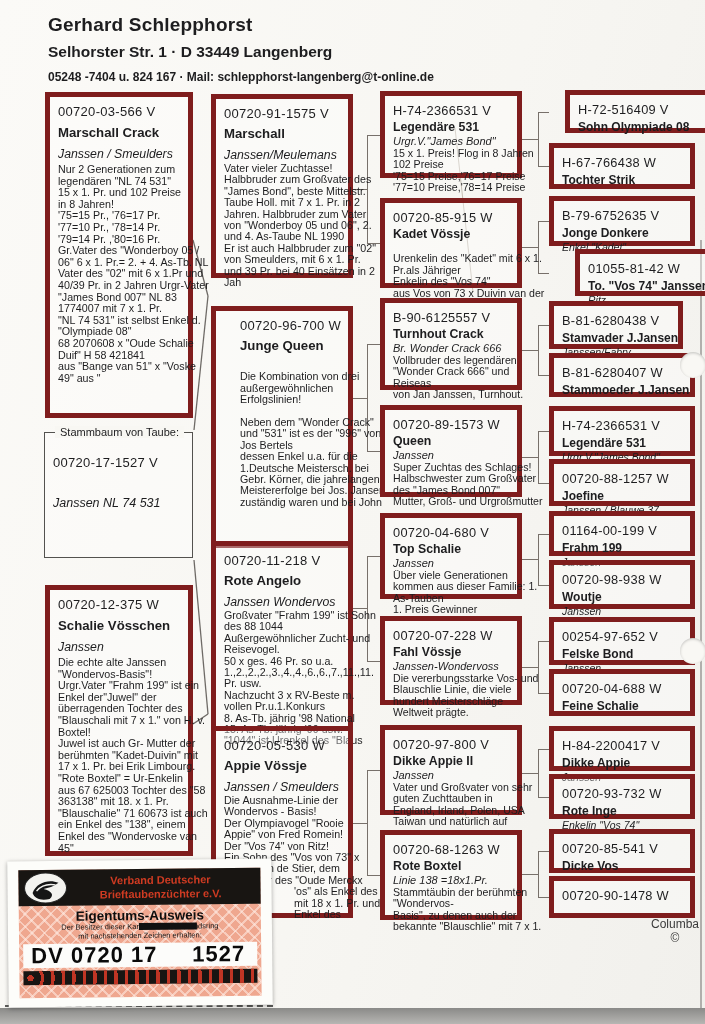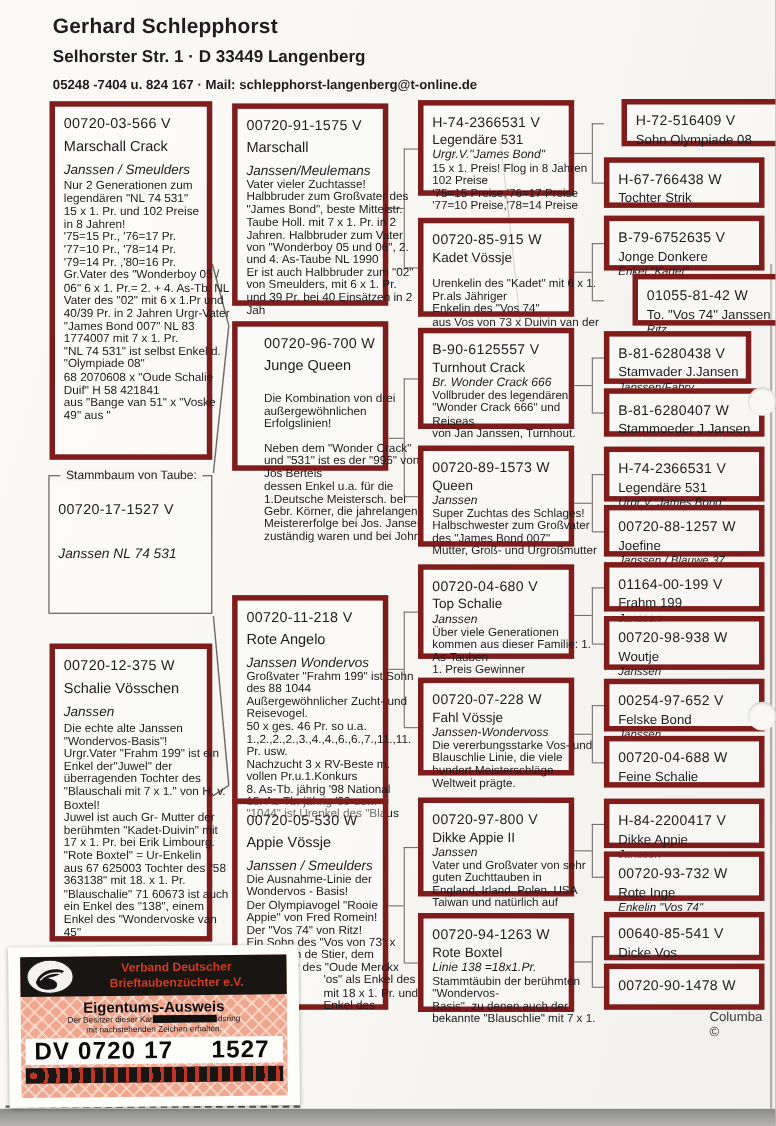--- a/index.html
+++ b/index.html
@@ -29,21 +29,21 @@
   .hdr{position:absolute;left:48px;top:14px;z-index:2;}
   .hdr .name{font-size:19px;font-weight:bold;letter-spacing:.2px;}
   .hdr .addr{font-size:15.5px;font-weight:bold;margin-top:7px;}
   .hdr .mail{font-size:12px;font-weight:bold;margin-top:9px;}
   
   .box{
     position:absolute;box-sizing:border-box;border:5px solid #7f1d1d;
     padding:7px 4px 2px 8px;background:rgba(255,255,255,.35);z-index:2;
   }
   .ring{font-size:13px;letter-spacing:.3px;margin-bottom:6px;white-space:nowrap;}
-  .bname{font-size:13.2px;font-weight:normal;margin-bottom:7px;white-space:nowrap;}
+  .bname{font-size:13.2px;font-weight:bold;margin-bottom:7px;white-space:nowrap;}
   .strain{font-size:12.3px;font-style:italic;margin-bottom:3px;white-space:nowrap;}
   .txt{font-size:10.7px;line-height:11.6px;white-space:nowrap;}
   .c1 .ring{margin-bottom:5px}
   .c1 .strain{margin-bottom:1px}
   .c1 .txt{line-height:11.4px}
   .c2 .ring{font-size:12.8px;margin-bottom:2px}
   .c2 .bname{font-size:12.3px;margin-bottom:1px}
   .c2 .strain{font-size:11px;margin-bottom:1px}
   .c2 .txt{font-size:10.6px;line-height:11.4px}
   .c3 .ring{font-size:12.8px;margin-bottom:3px}
@@ -57,21 +57,21 @@
     background:rgba(255,255,255,.35);
   }
   .subjectbox .legend{
     position:absolute;top:-7px;left:10px;background:#f8f7f3;
     padding:0 5px;font-size:11px;white-space:nowrap;
   }
   .subjectbox .subjstrain{margin-top:26px;font-size:12.5px;font-style:italic;}
   
   .conn{position:absolute;background:#77706a;z-index:1;}
   svg.diag{position:absolute;left:0;top:0;z-index:1;pointer-events:none;}
-  .credit{position:absolute;left:645px;top:917px;font-size:12px;color:#3a3a3a;z-index:2;}
+  .credit{position:absolute;left:645px;top:917px;font-size:12px;color:#3a3a3a;z-index:2;text-align:center;}
   
   .card{
     position:absolute;left:8px;top:860px;width:264px;height:146px;
     background:#fdfdfa;box-shadow:0 1px 4px rgba(0,0,0,.35);
     transform:rotate(-.6deg);z-index:6;padding:9px 11px;box-sizing:border-box;
   }
   .card-inner{width:100%;height:100%;background:#efa78f;display:flex;flex-direction:column;
     background-image:
       repeating-linear-gradient(45deg,rgba(255,236,228,.55) 0 2px,transparent 2px 9px),
       repeating-linear-gradient(-45deg,rgba(255,236,228,.55) 0 2px,transparent 2px 9px);
@@ -160,21 +160,21 @@
       <div class="txt">"James Bond", beste Mittelstr.</div>
       <div class="txt">Taube  Holl. mit 7 x 1. Pr. in 2</div>
       <div class="txt">Jahren. Halbbruder zum Vater</div>
       <div class="txt">von "Wonderboy 05 und 06", 2.</div>
       <div class="txt">und 4. As-Taube NL 1990</div>
       <div class="txt">Er ist auch Halbbruder zum "02"</div>
       <div class="txt">von Smeulders, mit 6 x 1. Pr.</div>
       <div class="txt">und 39 Pr. bei 40 Einsätzen in 2</div>
       <div class="txt">Jah</div>
     </div>
-    <div class="box c1" style="left: 211px; top: 292px; width: 142px; height: 136px; padding-left: 24px;">
+    <div class="box c1" style="left: 211px; top: 306px; width: 142px; height: 242px; padding-left: 24px;">
       <div class="ring">00720-96-700 W</div>
       <div class="bname">Junge Queen</div>
       <div class="txt">&nbsp;</div>
       <div class="txt">Die Kombination von drei</div>
       <div class="txt">außergewöhnlichen</div>
       <div class="txt">Erfolgslinien!</div>
       <div class="txt">&nbsp;</div>
       <div class="txt">Neben dem "Wonder Crack"</div>
       <div class="txt">und "531" ist es der "996" von</div>
       <div class="txt">Jos Bertels</div>
@@ -274,21 +274,21 @@
     <div class="box c2" style="left: 380px; top: 725px; width: 142px; height: 90px;">
       <div class="ring">00720-97-800 V</div>
       <div class="bname">Dikke Appie II</div>
       <div class="strain">Janssen</div>
       <div class="txt">Vater und Großvater von sehr</div>
       <div class="txt">guten Zuchttauben in</div>
       <div class="txt">England, Irland, Polen, USA</div>
       <div class="txt">Taiwan und natürlich auf</div>
     </div>
     <div class="box c2" style="left: 380px; top: 830px; width: 142px; height: 90px;">
-      <div class="ring">00720-94-1263 W</div>
+      <div class="ring">00720-68-1263 W</div>
       <div class="bname">Rote Boxtel</div>
       <div class="strain">Linie 138 =18x1.Pr.</div>
       <div class="txt">Stammtäubin der berühmten</div>
       <div class="txt">"Wondervos-</div>
       <div class="txt">Basis", zu denen auch der</div>
       <div class="txt">bekannte "Blauschlie" mit 7 x 1.</div>
     </div>
     <div class="box c3" style="left: 549px; top: 90px; width: 146px; height: 43px; margin-left: 16px;">
       <div class="ring">H-72-516409 V</div>
       <div class="bname">Sohn Olympiade 08</div>
@@ -349,21 +349,21 @@
       <div class="ring">H-84-2200417 V</div>
       <div class="bname">Dikke Appie</div>
       <div class="strain">Janssen</div>
     </div>
     <div class="box c3" style="left: 549px; top: 774px; width: 146px; height: 45px;">
       <div class="ring">00720-93-732 W</div>
       <div class="bname">Rote Inge</div>
       <div class="strain">Enkelin "Vos 74"</div>
     </div>
     <div class="box c3" style="left: 549px; top: 829px; width: 146px; height: 44px;">
-      <div class="ring">00640-85-541 V</div>
+      <div class="ring">00720-85-541 V</div>
       <div class="bname">Dicke Vos</div>
     </div>
     <div class="box c3" style="left: 549px; top: 876px; width: 146px; height: 42px;">
       <div class="ring">00720-90-1478 W</div>
     </div>
     <div class="conn" style="left: 367px; top: 134.5px; width: 13px; height: 1px;"></div>
     <div class="conn" style="left: 367px; top: 243px; width: 13px; height: 1px;"></div>
     <div class="conn" style="left: 367px; top: 134.5px; width: 1px; height: 108.5px;"></div>
     <div class="conn" style="left: 353px; top: 188.75px; width: 14px; height: 1px;"></div>
     <div class="conn" style="left: 367px; top: 344px; width: 13px; height: 1px;"></div>

